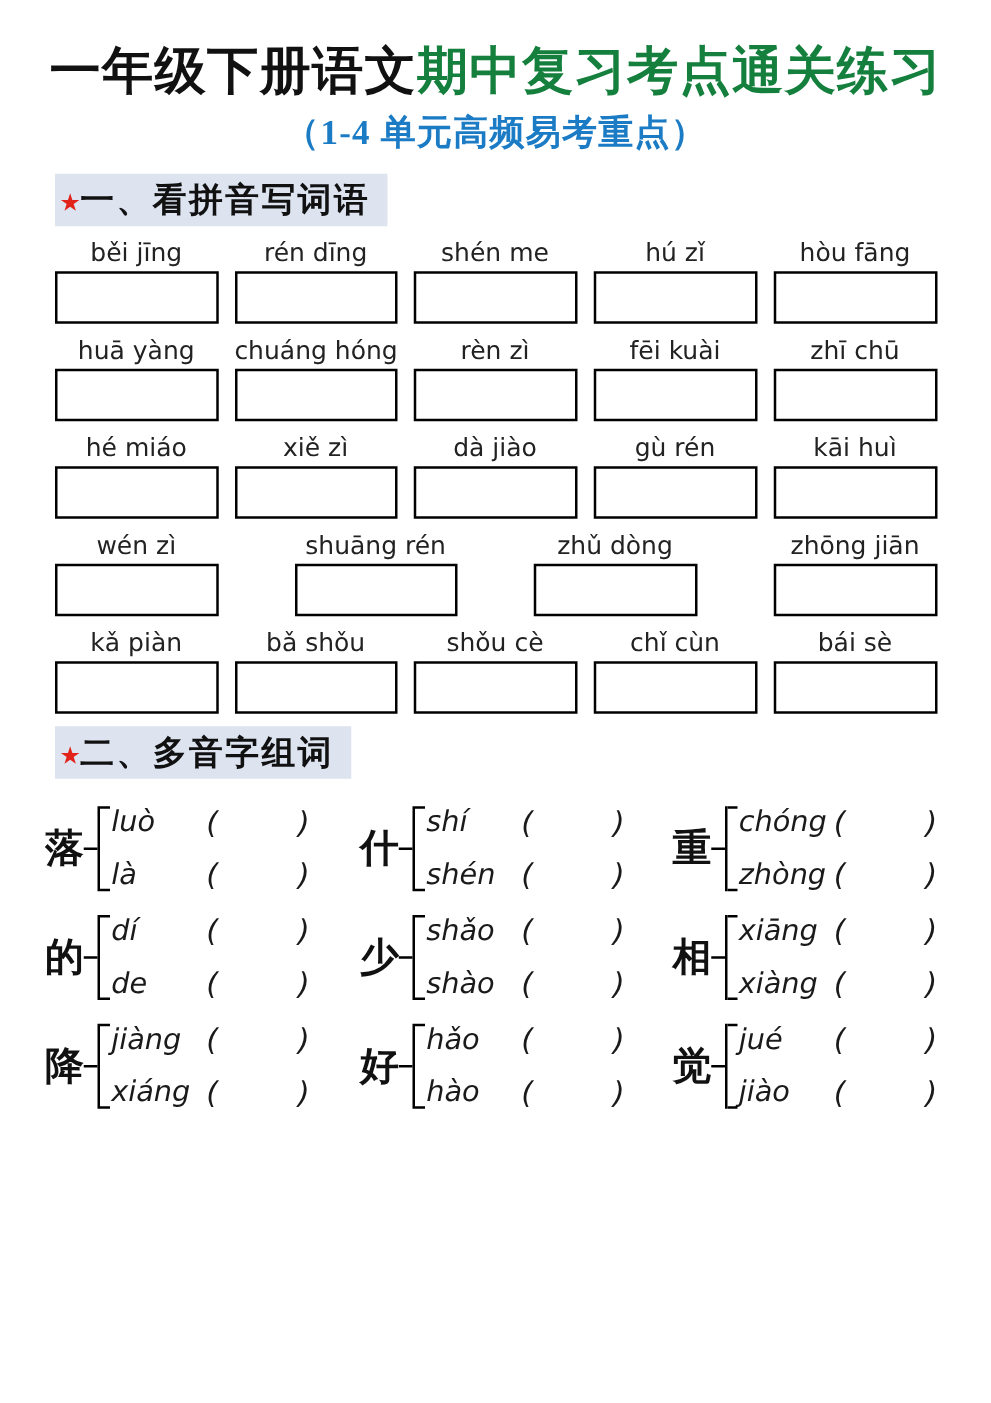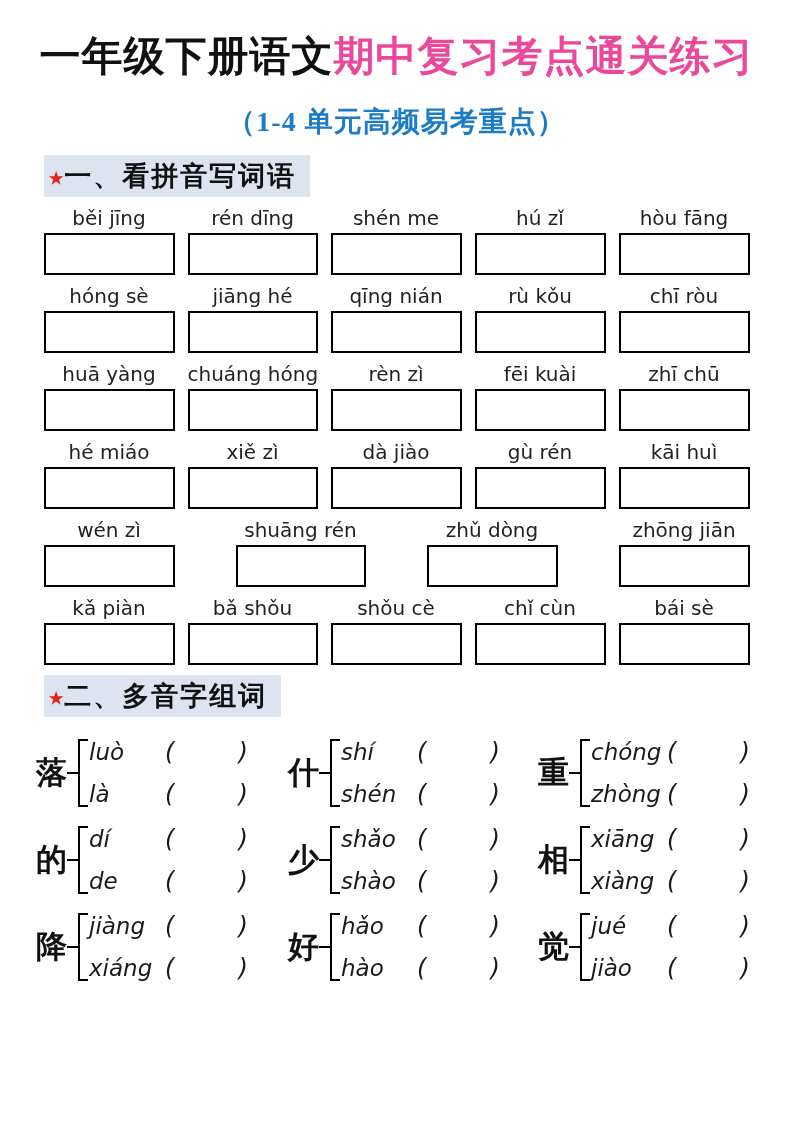--- a/index.html
+++ b/index.html
@@ -7,23 +7,23 @@
   .page {
     width:793px; height:1122px; margin:0 auto; background:#ffffff;
     position:relative; overflow:hidden;
   }
   .title {
     margin-top:30px; text-align:center;
     font-family:"Liberation Serif", serif; font-weight:bold;
     font-size:41px; line-height:1.3; letter-spacing:1px; color:#111;
     white-space:nowrap;
   }
-  .title .red-part { color:#ec4899;margin-top:35px; }
+  .title .red-part { color:#15803d;margin-top:35px; }
   .subtitle {
-    margin-top:20px; text-align:center;
+    margin-top:4px; text-align:center;
     font-family:"Liberation Serif", serif; font-weight:bold;
     font-size:28px; color:#1b7bc4; letter-spacing:1px;
   }
   .section-header-wrap { margin:14px 0 0 44px; }
   .section-header-wrap.second { margin-top:10px; }
   .section-header {
     display:inline-block; background:#dde4f0;
     font-family:Liberation Mono, monospace; font-weight:bold;
     font-size:27px; color:#111; padding:3px 14px 3px 4px; letter-spacing:2px;
   }
@@ -93,42 +93,20 @@
           <div class="pinyin-label">hú zǐ</div>
           <div class="writebox"></div>
         </div>
       <div class="cell">
           <div class="pinyin-label">hòu fāng</div>
           <div class="writebox"></div>
         </div>
     </div>
     <div class="grid-row">
       <div class="cell">
-          <div class="pinyin-label">hóng  sè</div>
-          <div class="writebox"></div>
-        </div>
-      <div class="cell c2">
-          <div class="pinyin-label">jiāng  hé</div>
-          <div class="writebox"></div>
-        </div>
-      <div class="cell">
-          <div class="pinyin-label">qīng  nián</div>
-          <div class="writebox"></div>
-        </div>
-      <div class="cell">
-          <div class="pinyin-label">rù kǒu</div>
-          <div class="writebox"></div>
-        </div>
-      <div class="cell">
-          <div class="pinyin-label">chī  ròu</div>
-          <div class="writebox"></div>
-        </div>
-    </div>
-    <div class="grid-row">
-      <div class="cell">
           <div class="pinyin-label">huā  yàng</div>
           <div class="writebox"></div>
         </div>
       <div class="cell c2">
           <div class="pinyin-label">chuáng  hóng</div>
           <div class="writebox"></div>
         </div>
       <div class="cell">
           <div class="pinyin-label">rèn zì</div>
           <div class="writebox"></div>

